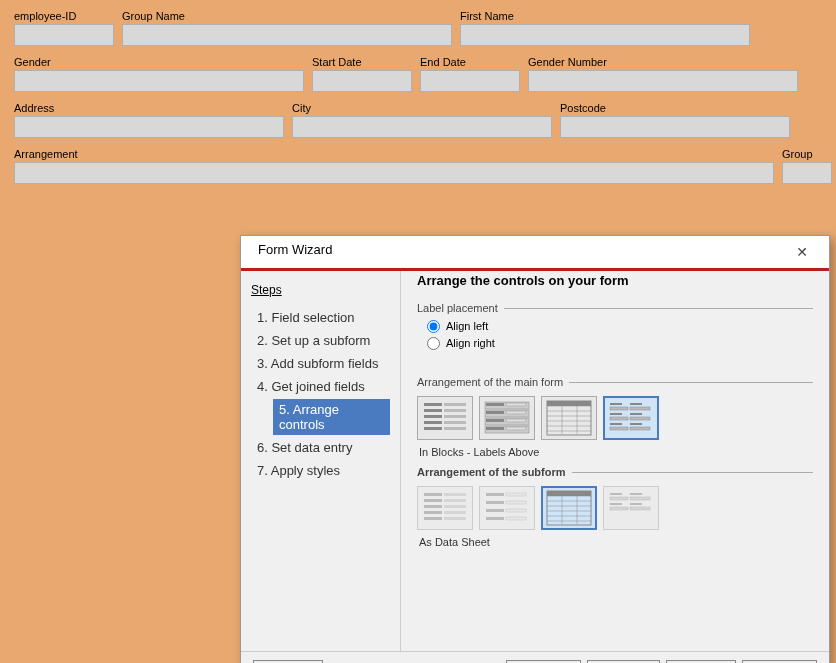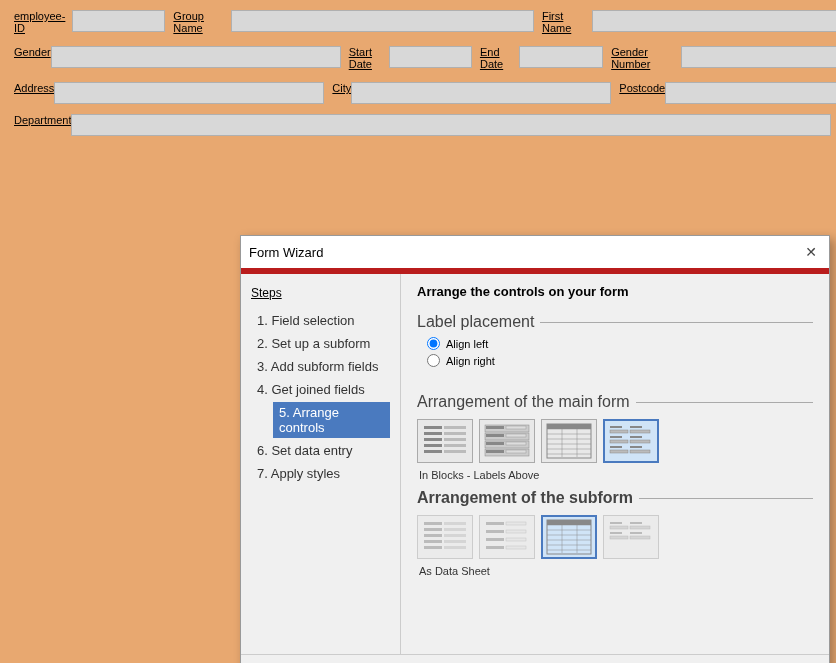--- a/index.html
+++ b/index.html
@@ -21,22 +21,21 @@
 
     .form-row {
       display: flex;
       gap: 8px;
       margin-bottom: 10px;
       align-items: flex-start;
     }
 
     .field-group {
       display: flex;
-      flex-direction: row;
-      text-decoration: underline;
+      flex-direction: column;
     }
 
     .field-label {
       font-size: 11px;
       color: #000;
       margin-bottom: 2px;
     }
 
     .field-input {
       background: #d8d8d8;
@@ -50,25 +49,25 @@
       top: 235px;
       left: 240px;
       width: 590px;
       background: #f0f0f0;
       border: 1px solid #999;
       box-shadow: 4px 4px 10px rgba(0,0,0,0.3);
     }
 
     .dialog-titlebar {
       background: #fff;
-      border-bottom: 6px solid #b91c1c;
-      padding: 6px 8px;
+      border-bottom: 3px solid #b91c1c;
+      padding: 6px 17px;
       display: flex;
       justify-content: space-between;
-      align-items: center;
+      align-items: flex-start;
     }
 
     .dialog-title {
       font-size: 13px;
       font-weight: normal;
       color: #000;
     }
 
     .dialog-close {
       width: 20px;
@@ -113,33 +112,33 @@
 
     .step-item.active {
       background: #4a7abf;
       color: #fff;
       margin-left: 22px;
     }
 
     
     .content-panel {
       flex: 1;
-      padding: 10px 16px;
+      padding: 2px 16px;
     }
 
     .content-title {
       font-size: 13px;
       font-weight: bold;
       margin-bottom: 14px;
       color: #000;
     }
 
     .radio-row {
       display: flex;
-      align-items: center;
+      align-items: flex-start;
       gap: 6px;
       margin: 4px 0 4px 10px;
       font-size: 11px;
     }
 
     .radio-row input[type=radio] {
       margin: 0;
     }
 
     
@@ -207,21 +206,21 @@
       text-align: center;
     }
 
     .section-header {
       display: flex;
       align-items: center;
       margin-bottom: 6px;
     }
 
     .section-label {
-      font-size: 16px;
+      font-size: 11px;
       color: #444;
       white-space: nowrap;
       margin-right: 6px;
     }
 
     .section-line {
       flex: 1;
       height: 1px;
       background: #aaa;
     }
@@ -275,21 +274,21 @@
       <div class="field-input" style="width:260px;"></div>
     </div>
     <div class="field-group">
       <div class="field-label">Postcode</div>
       <div class="field-input" style="width:230px;"></div>
     </div>
   </div>
 
   <div class="form-row">
     <div class="field-group">
-      <div class="field-label">Department</div>
+      <div class="field-label">Arrangement</div>
       <div class="field-input" style="width:760px;"></div>
     </div>
     <div class="field-group">
       <div class="field-label">Group</div>
       <div class="field-input" style="width:50px;"></div>
     </div>
   </div>
 </div>
 
 <div class="dialog-overlay">

